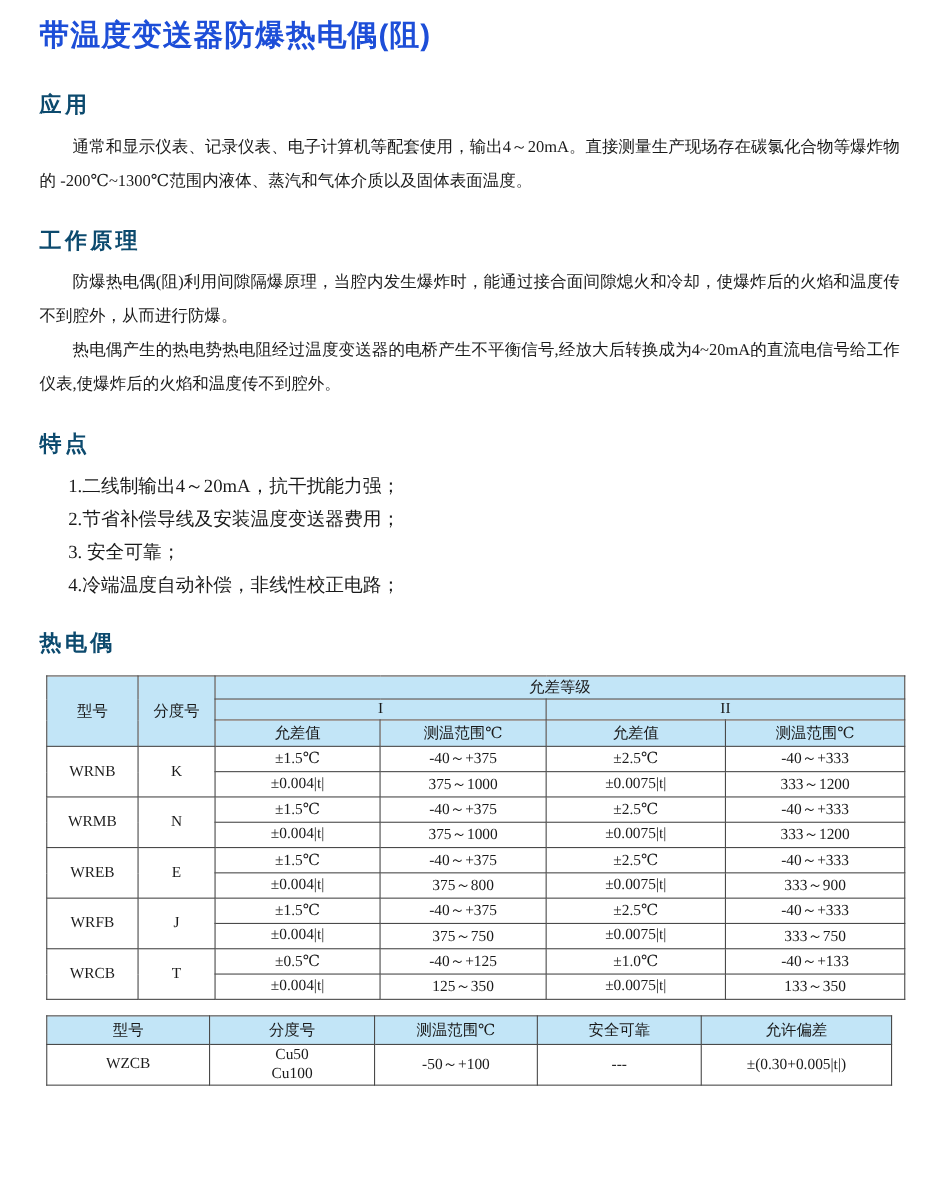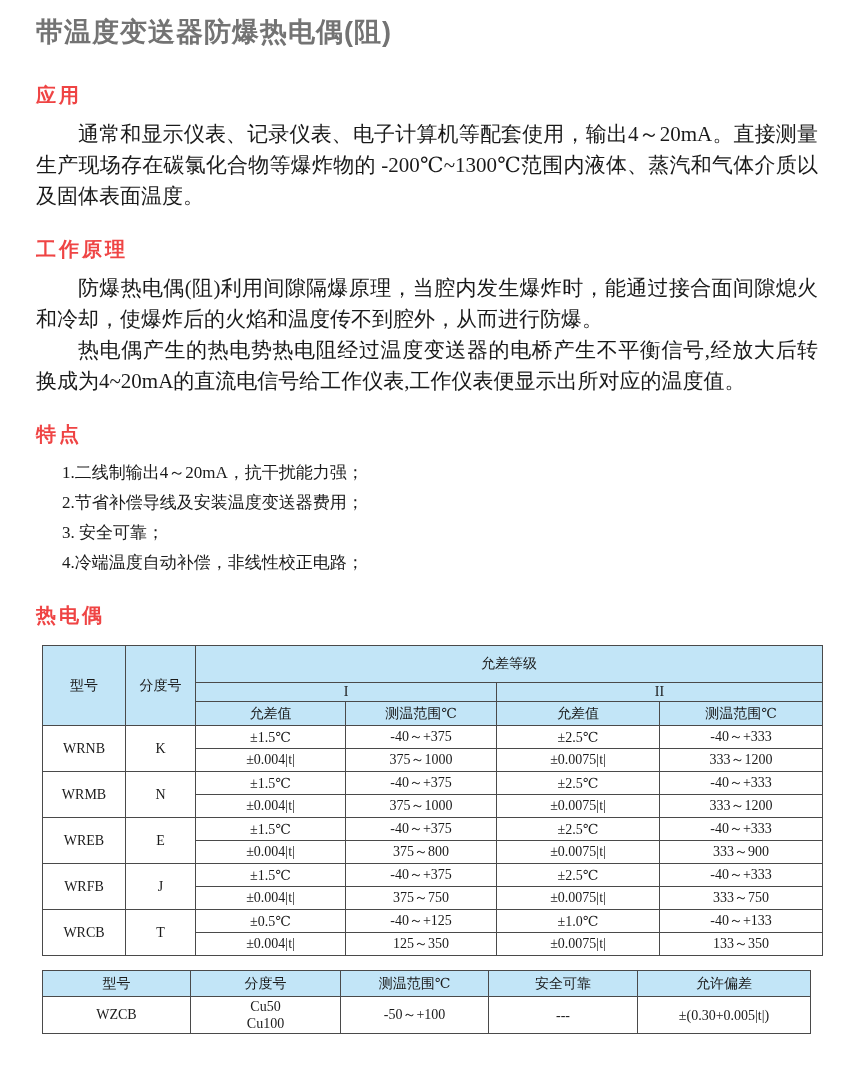--- a/index.html
+++ b/index.html
@@ -14,34 +14,34 @@
     color: #1a1a1a;
   }
   .content { padding: 12px 28px 0 36px; }
 
   h1.doc-title {
     margin: 2px 0 32px 0;
     font-family: "Liberation Sans", "DejaVu Sans", sans-serif;
     font-weight: bold;
     font-size: 27px;
     letter-spacing: 1px;
-    color: #737373;
+    color: #1d4ed8;
   }
   h2.section-heading {
     margin: 0 0 10px 0;
     font-family: "Liberation Sans", "DejaVu Sans", sans-serif;
     font-weight: bold;
     font-size: 20px;
     letter-spacing: 3px;
-    color: #ef4444;
+    color: #0c4a6e;
   }
   .sec { margin-bottom: 24px; }
   p.body-para {
     margin: 0;
-    font-size: 21px;
+    font-size: 15px;
     line-height: 31px;
     text-indent: 2em;
     text-align: justify;
     max-width: 782px;
   }
   .feature-list { margin: 4px 0 13px 0; padding: 0 0 0 26px; list-style: none; }
   .feature-list li { font-size: 17px; line-height: 30px; }
 
   
   table.tc-table {
@@ -54,21 +54,21 @@
   table.tc-table th, table.tc-table td {
     border: 1px solid #4a4a4a;
     text-align: center;
     vertical-align: middle;
     padding: 0;
     font-weight: normal;
     overflow: hidden;
     white-space: nowrap;
   }
   table.tc-table th { background: #c2e5f7; }
-  tr.h1-row th { height: 37px; }
+  tr.h1-row th { height: 21px; }
   tr.h2-row th { height: 19px; }
   tr.h3-row th { height: 24px; }
   table.tc-table td { height: 23px; background: #ffffff; }
 
   
   table.rtd-table {
     border-collapse: collapse;
     table-layout: fixed;
     width: 768px;
     margin: 14px 0 0 6px;
@@ -97,21 +97,21 @@
     <h1 class="doc-title">带温度变送器防爆热电偶(阻)</h1>
 
     <div class="sec">
       <h2 class="section-heading">应用</h2>
       <p class="body-para">通常和显示仪表、记录仪表、电子计算机等配套使用，输出4～20mA。直接测量生产现场存在碳氯化合物等爆炸物的 -200℃~1300℃范围内液体、蒸汽和气体介质以及固体表面温度。</p>
     </div>
 
     <div class="sec">
       <h2 class="section-heading">工作原理</h2>
       <p class="body-para">防爆热电偶(阻)利用间隙隔爆原理，当腔内发生爆炸时，能通过接合面间隙熄火和冷却，使爆炸后的火焰和温度传不到腔外，从而进行防爆。</p>
-      <p class="body-para">热电偶产生的热电势热电阻经过温度变送器的电桥产生不平衡信号,经放大后转换成为4~20mA的直流电信号给工作仪表,工作仪表便显示出所对应的温度值。</p>
+      <p class="body-para">热电偶产生的热电势热电阻经过温度变送器的电桥产生不平衡信号,经放大后转换成为4~20mA的直流电信号给工作仪表,使爆炸后的火焰和温度传不到腔外。</p>
     </div>
 
     <div class="sec">
       <h2 class="section-heading">特点</h2>
       <ul class="feature-list">
         <li>1.二线制输出4～20mA，抗干扰能力强；</li>
         <li>2.节省补偿导线及安装温度变送器费用；</li>
         <li>3. 安全可靠；</li>
         <li>4.冷端温度自动补偿，非线性校正电路；</li>
       </ul>

